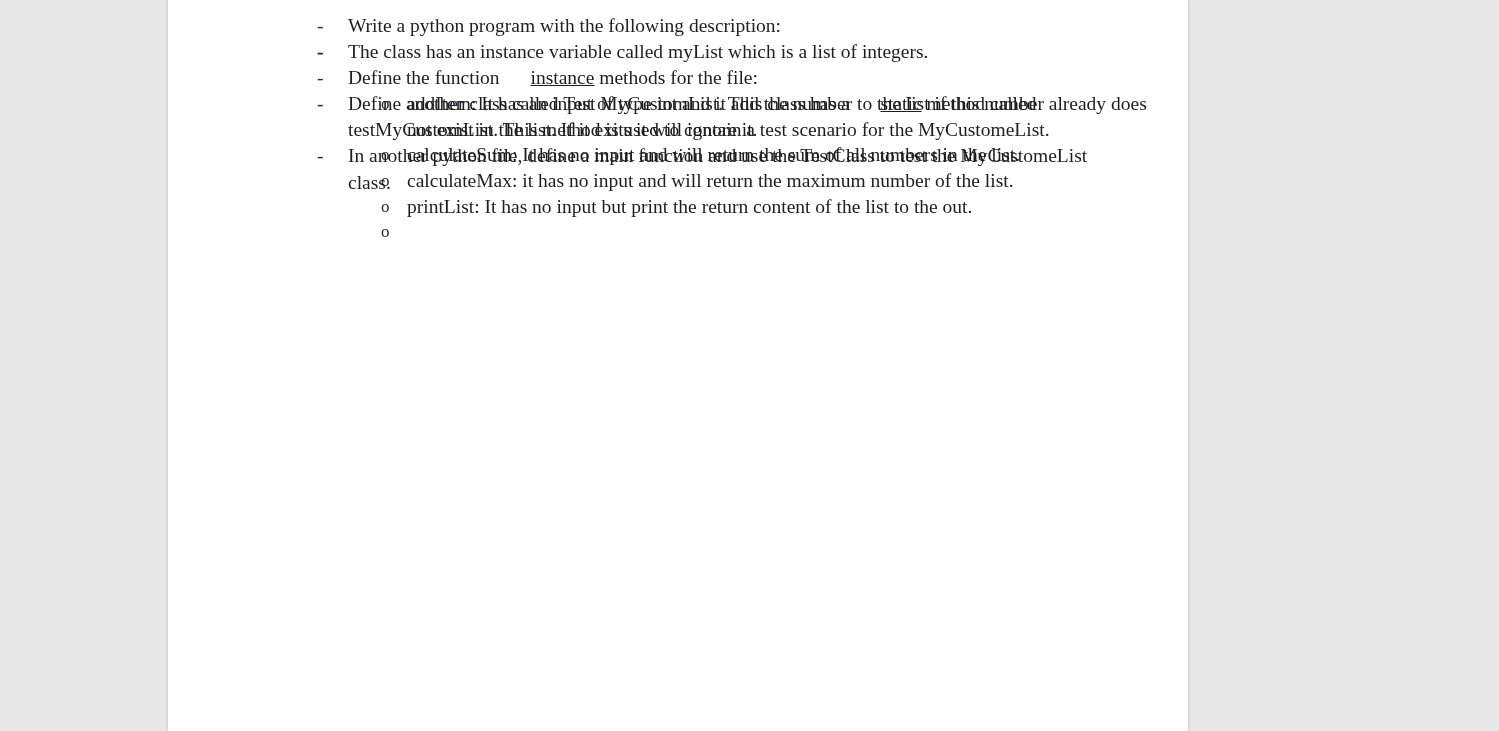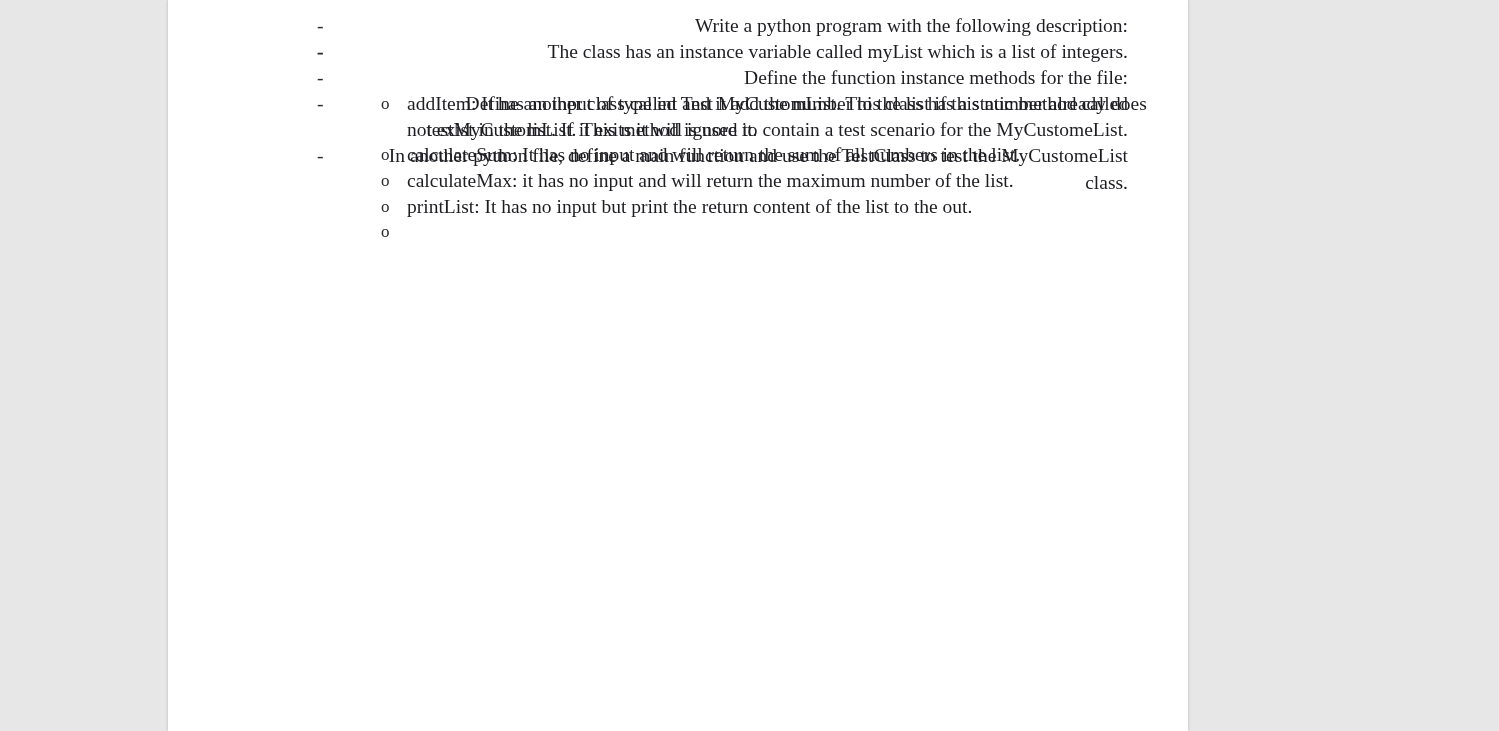--- a/index.html
+++ b/index.html
@@ -59,21 +59,20 @@
     position: absolute;
     left: 149px;
     top: 0;
     width: 16px;
     font-size: 19.5px;
     line-height: 26.1px;
     color: #2a2a30;
   }
   .item-l1 > .l1-text {
     display: block;
-    text-align: right;
   }
 
   
   .list-l2 {
     list-style: none;
     margin: 0;
     padding: 0;
   }
   .item-l2 {
     position: relative;
@@ -90,20 +89,22 @@
     width: 18px;
     font-size: 17px;
     line-height: 25.6px;
     color: #2a2a30;
   }
   .item-l2 > .l2-text {
     display: block;
   }
 
   .u {
+    text-decoration: underline;
+    margin-left: 26px;
   }
 
   .spacer-under-l1 {
     height: 0;
   }
 </style>
 </head>
 <body>
 
 <div class="viewport">

